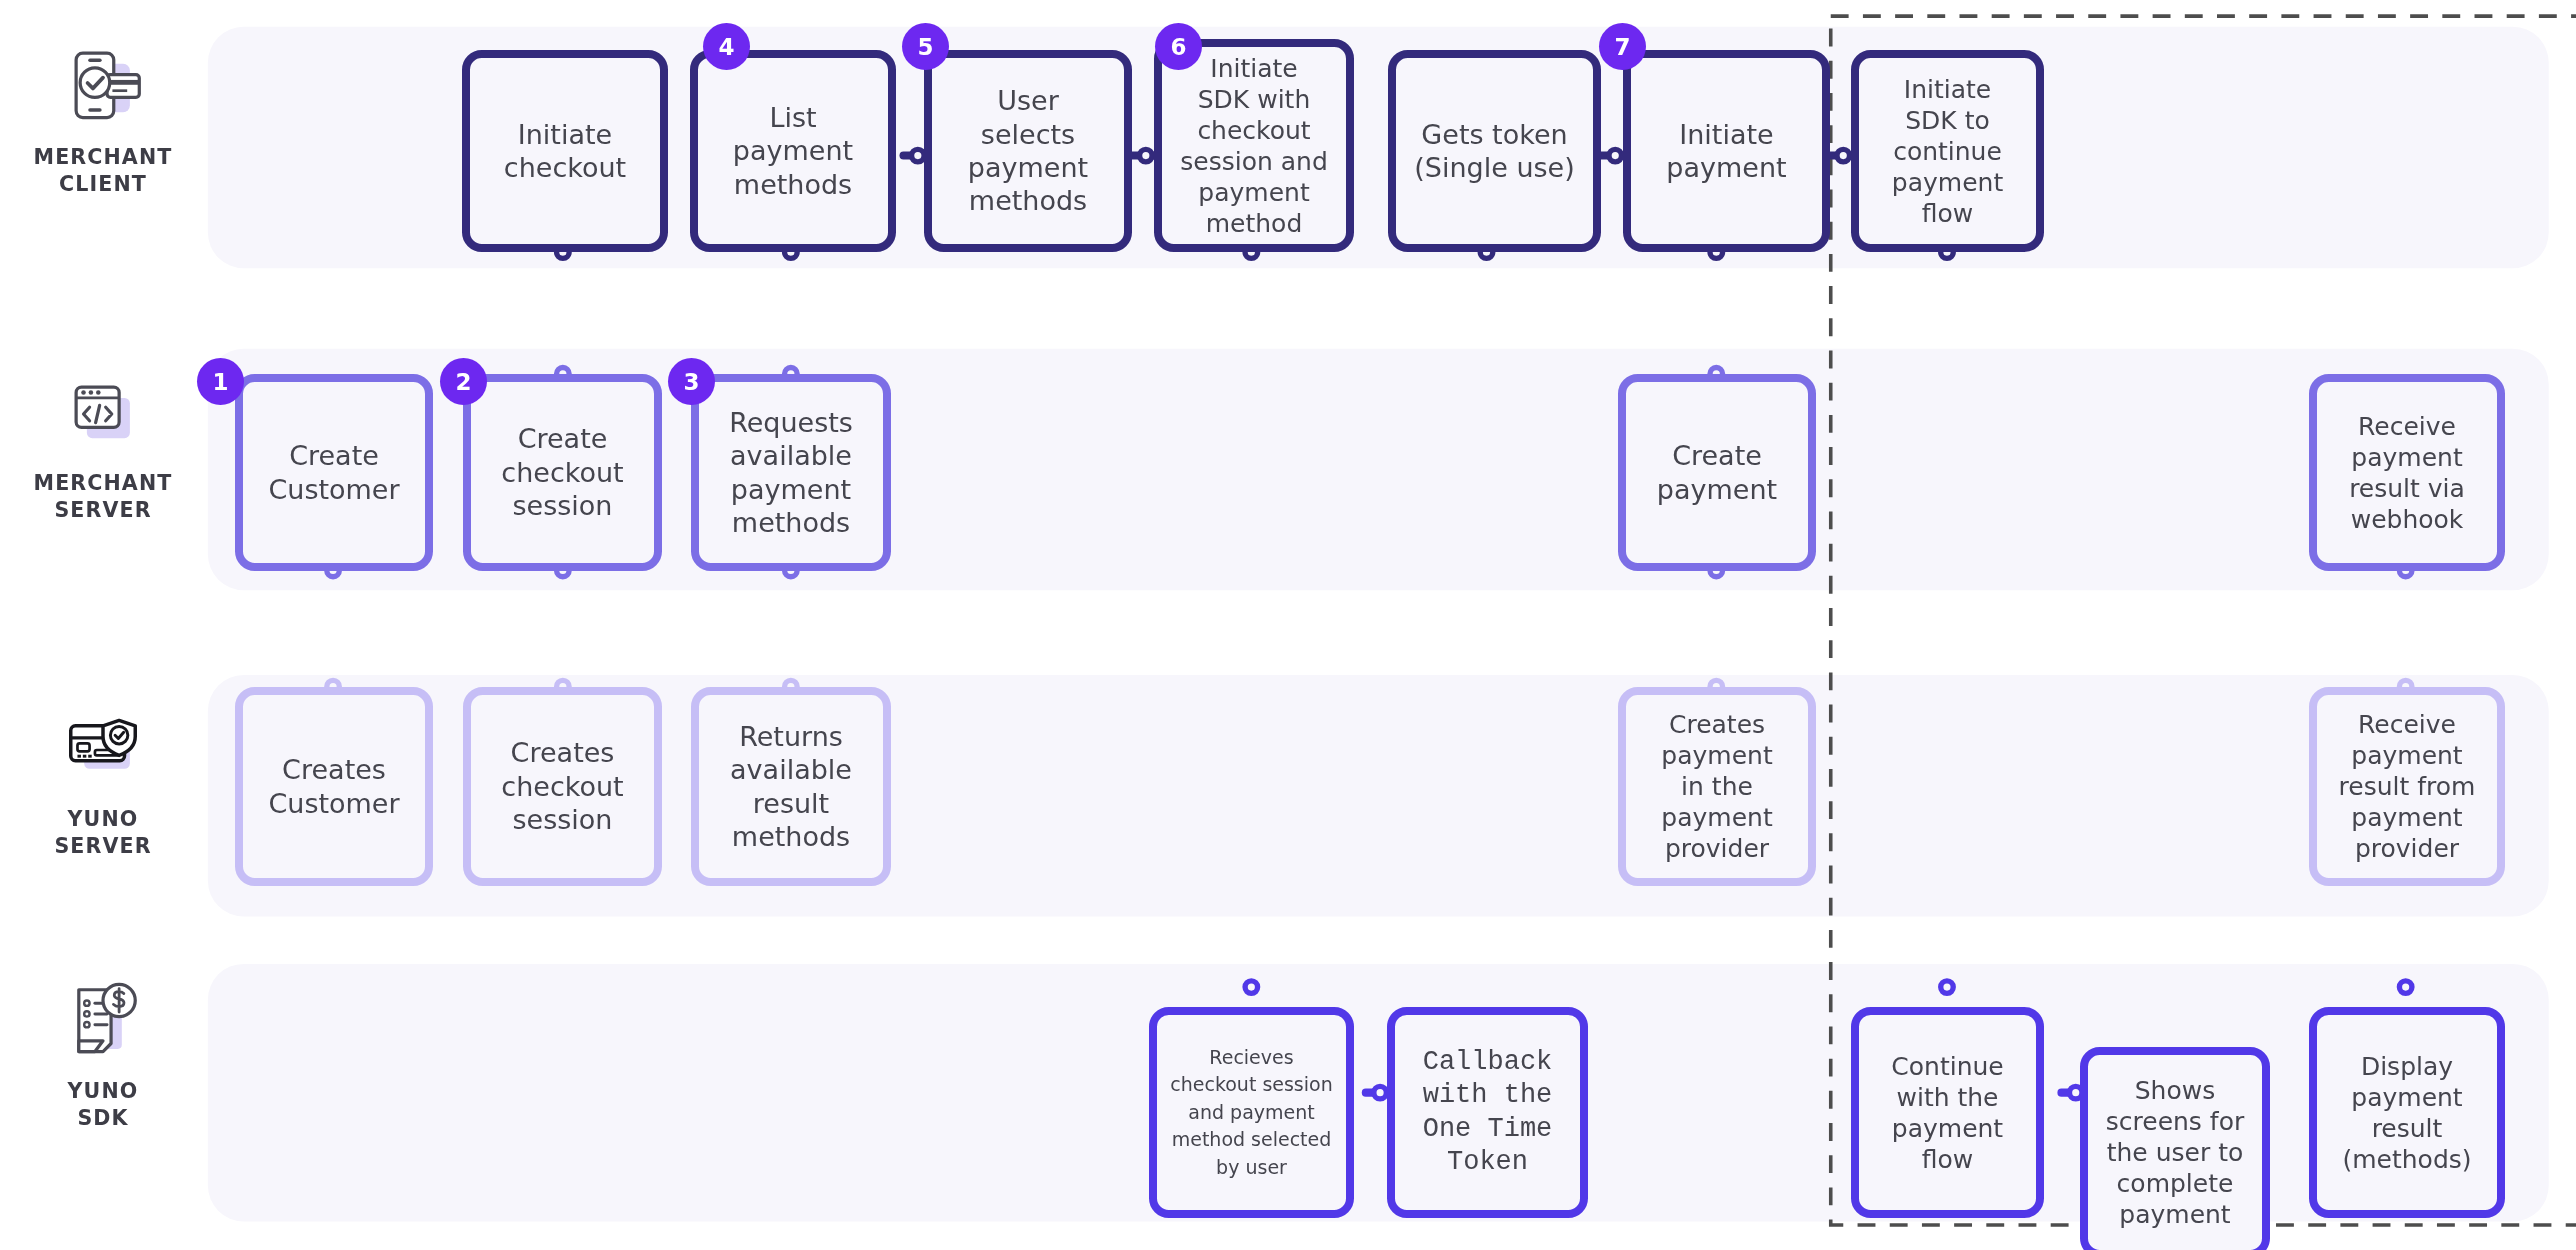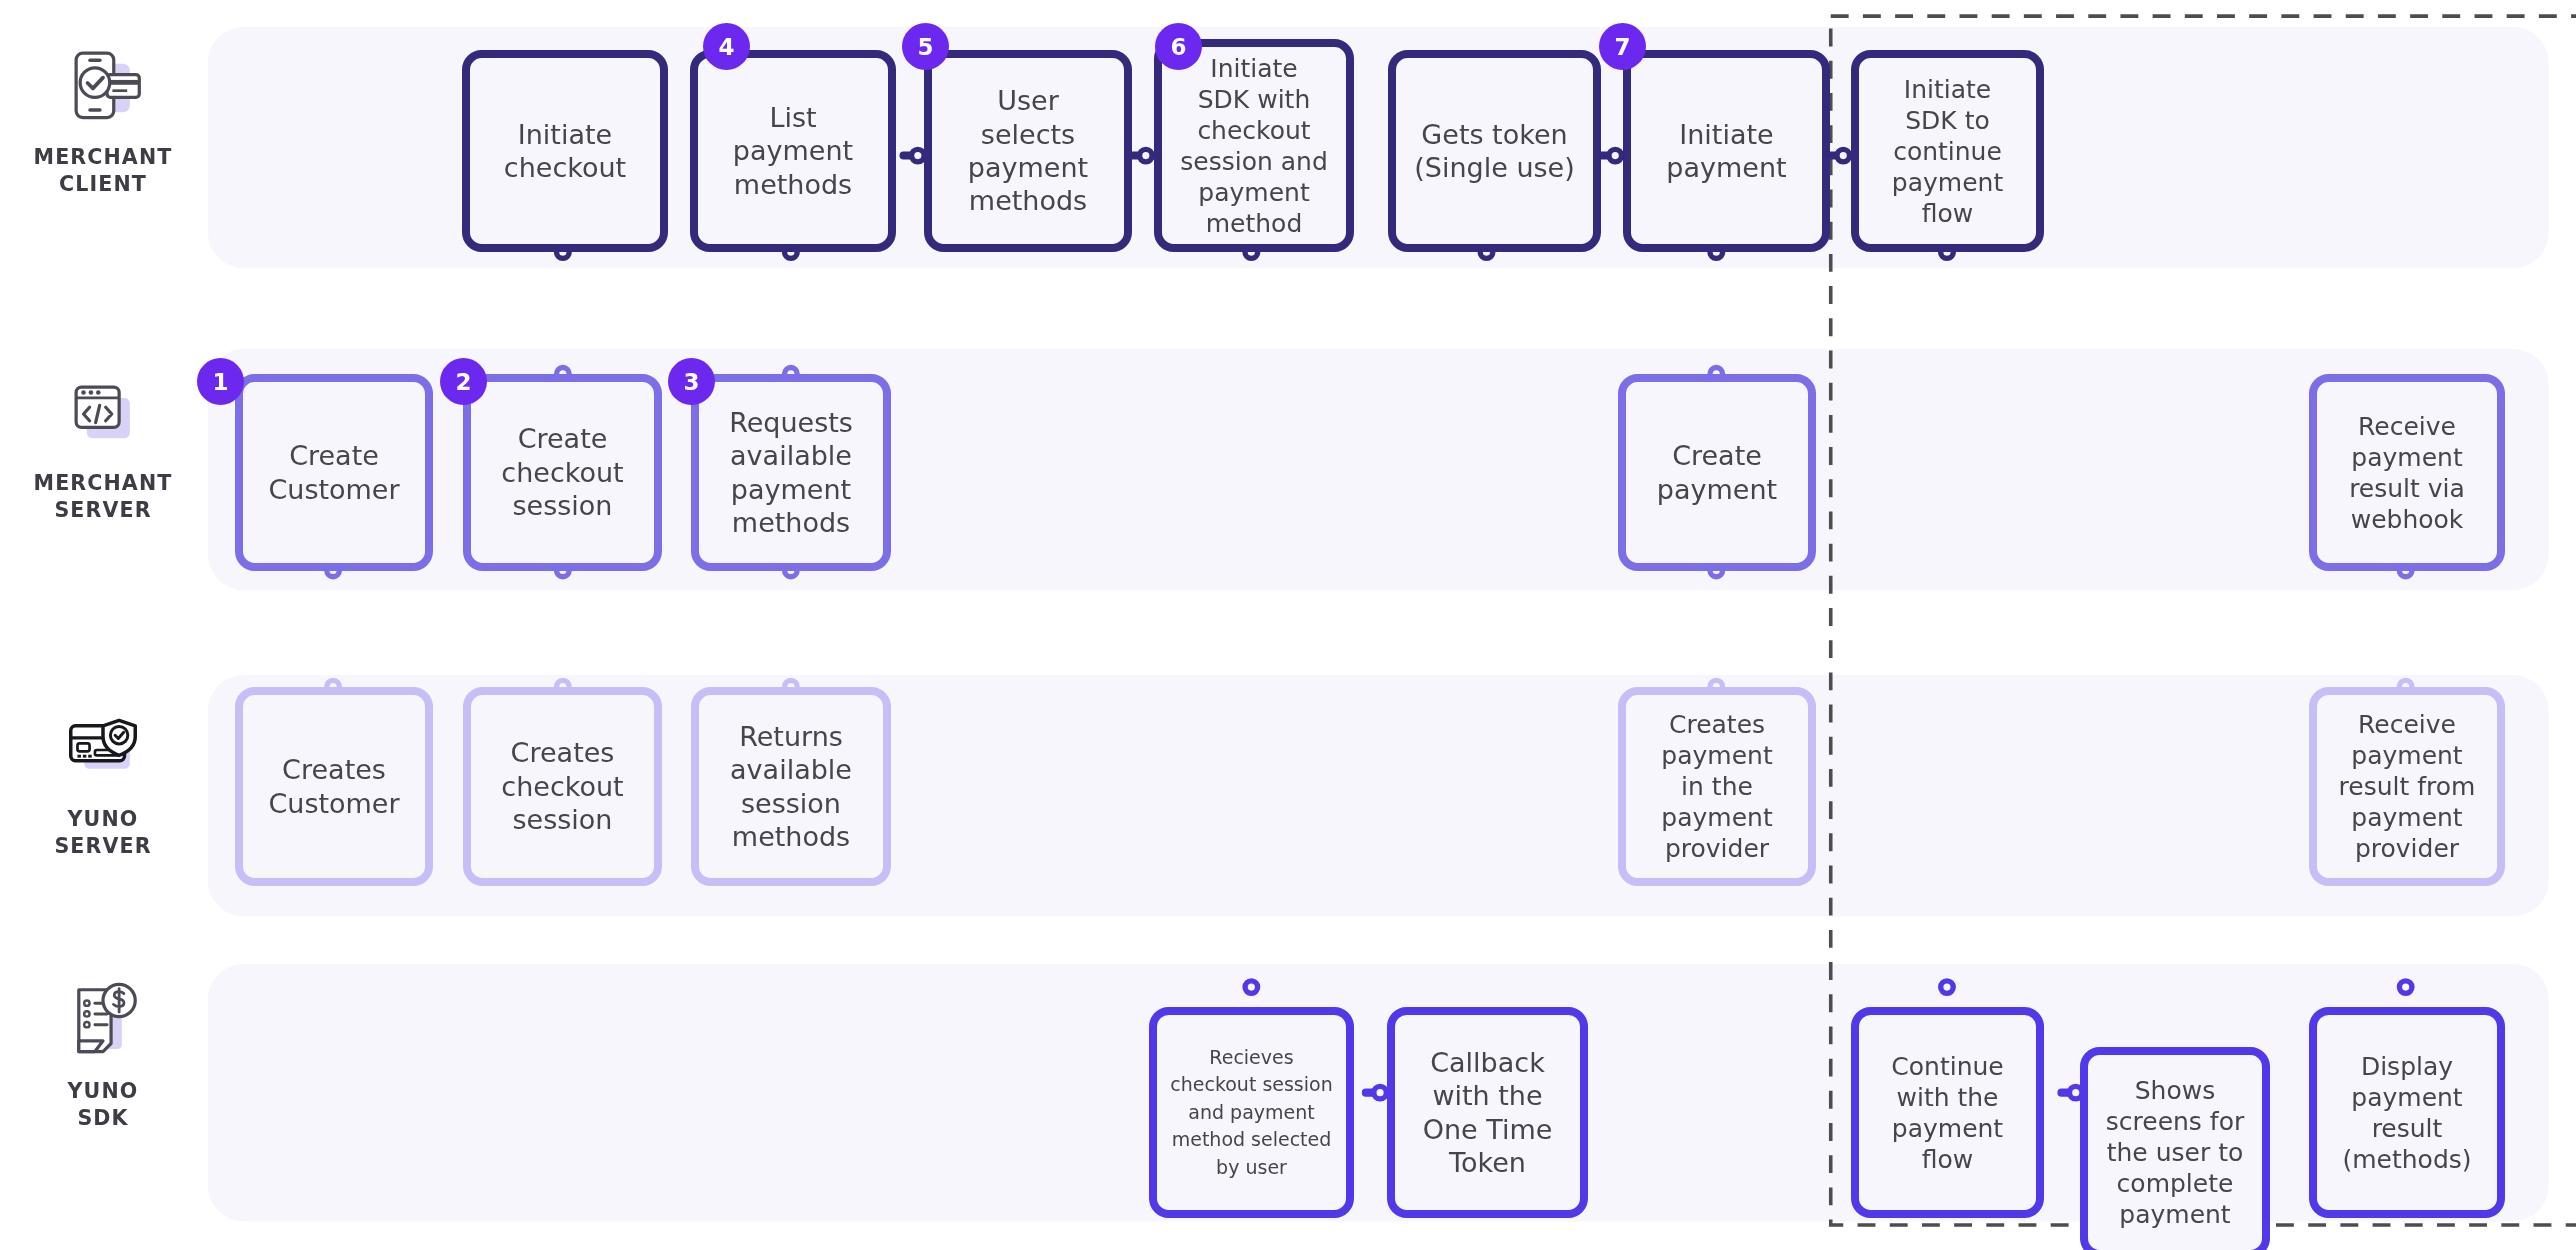--- a/index.html
+++ b/index.html
@@ -283,21 +283,21 @@
 
     <div class="node n-low fs-lg" style="left:463px;top:687px;width:199px;height:199px;">
       <span style="white-space:pre-line">Creates
 checkout
 session</span>
       </div>
 
     <div class="node n-low fs-lg" style="left:691px;top:687px;width:200px;height:199px;">
       <span style="white-space:pre-line">Returns
 available
-session
+result
 methods</span>
       </div>
 
     <div class="node n-low fs-md" style="left:1618px;top:687px;width:198px;height:199px;">
       <span style="white-space:pre-line">Creates
 payment
 in the
 payment
 provider</span>
       </div>
@@ -311,21 +311,21 @@
       </div>
 
     <div class="node n-sdk fs-sm" style="left:1149px;top:987px;width:205px;height:211px;">
       <span style="white-space:pre-line;line-height:1.45">Recieves
 checkout session
 and payment
 method selected
 by user</span>
       </div>
 
-    <div class="node n-sdk fs-lg" style="left:1387px;top:987px;width:201px;height:211px;">
+    <div class="node n-sdk fs-lg" style="left:1387px;top:987px;width:201px;height:211px;font-family:Liberation Mono, monospace;">
       <span style="white-space:pre-line">Callback
 with the
 One Time
 Token</span>
       </div>
 
     <div class="node n-sdk fs-md" style="left:1851px;top:987px;width:193px;height:211px;">
       <span style="white-space:pre-line">Continue
 with the
 payment

